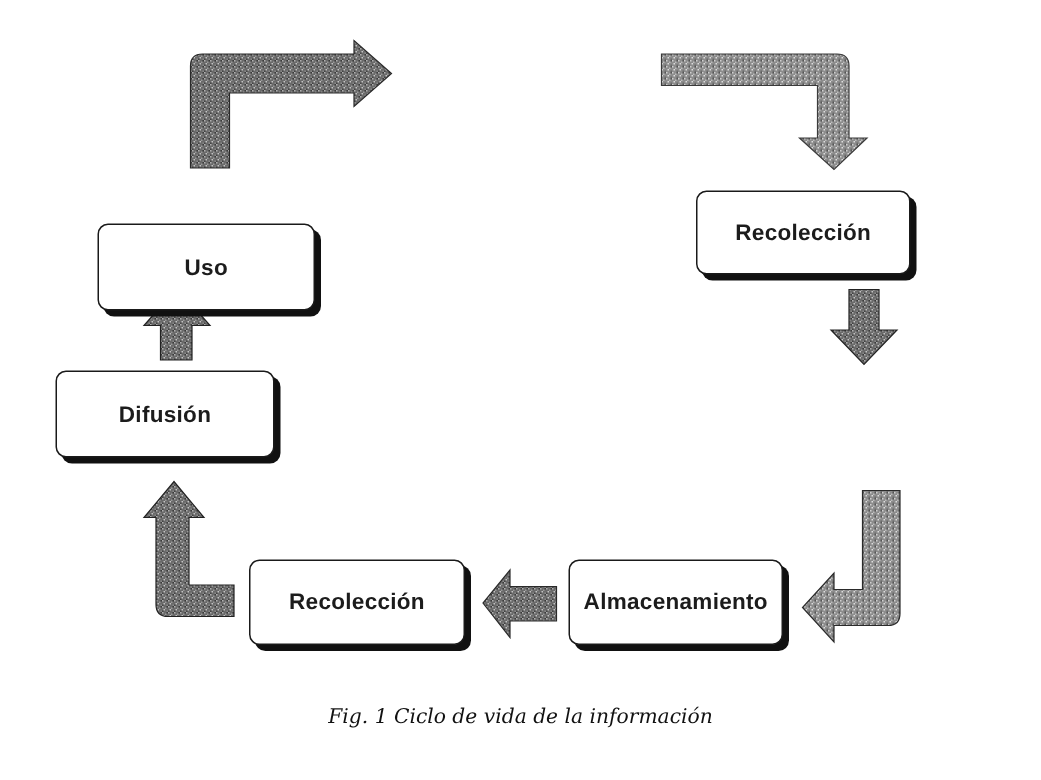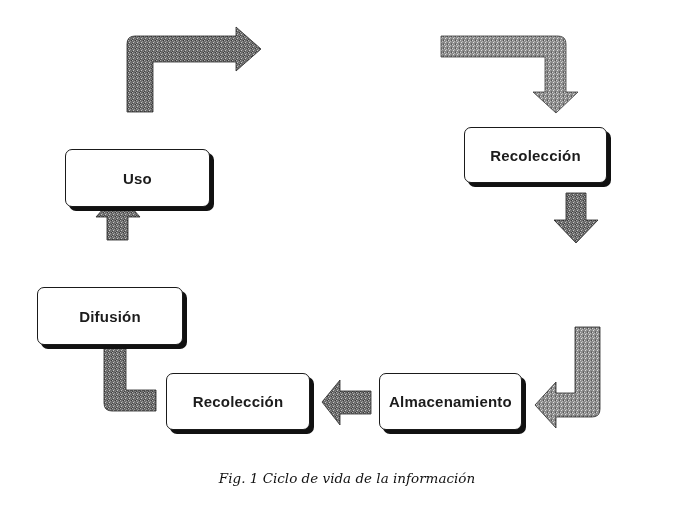--- a/index.html
+++ b/index.html
@@ -102,21 +102,21 @@
 
 
   <div class="node" style="left:379px; top:373px; width:143px; height:57px;">
     <span>Almacenamiento</span>
   </div>
 
   <div class="node" style="left:166px; top:373px; width:144px; height:57px;">
     <span>Recolección</span>
   </div>
 
-  <div class="node" style="left:37px; top:247px; width:146px; height:58px;margin-top:40px;">
+  <div class="node" style="left:37px; top:247px; width:146px; height:58px;">
     <span>Difusión</span>
   </div>
 
   <div class="node" style="left:65px; top:125px; width:145px; height:58px;margin-top:24px;">
     <span>Uso</span>
   </div>
 
   <div class="caption">Fig. 1 Ciclo de vida de la información</div>
 </div>
 

